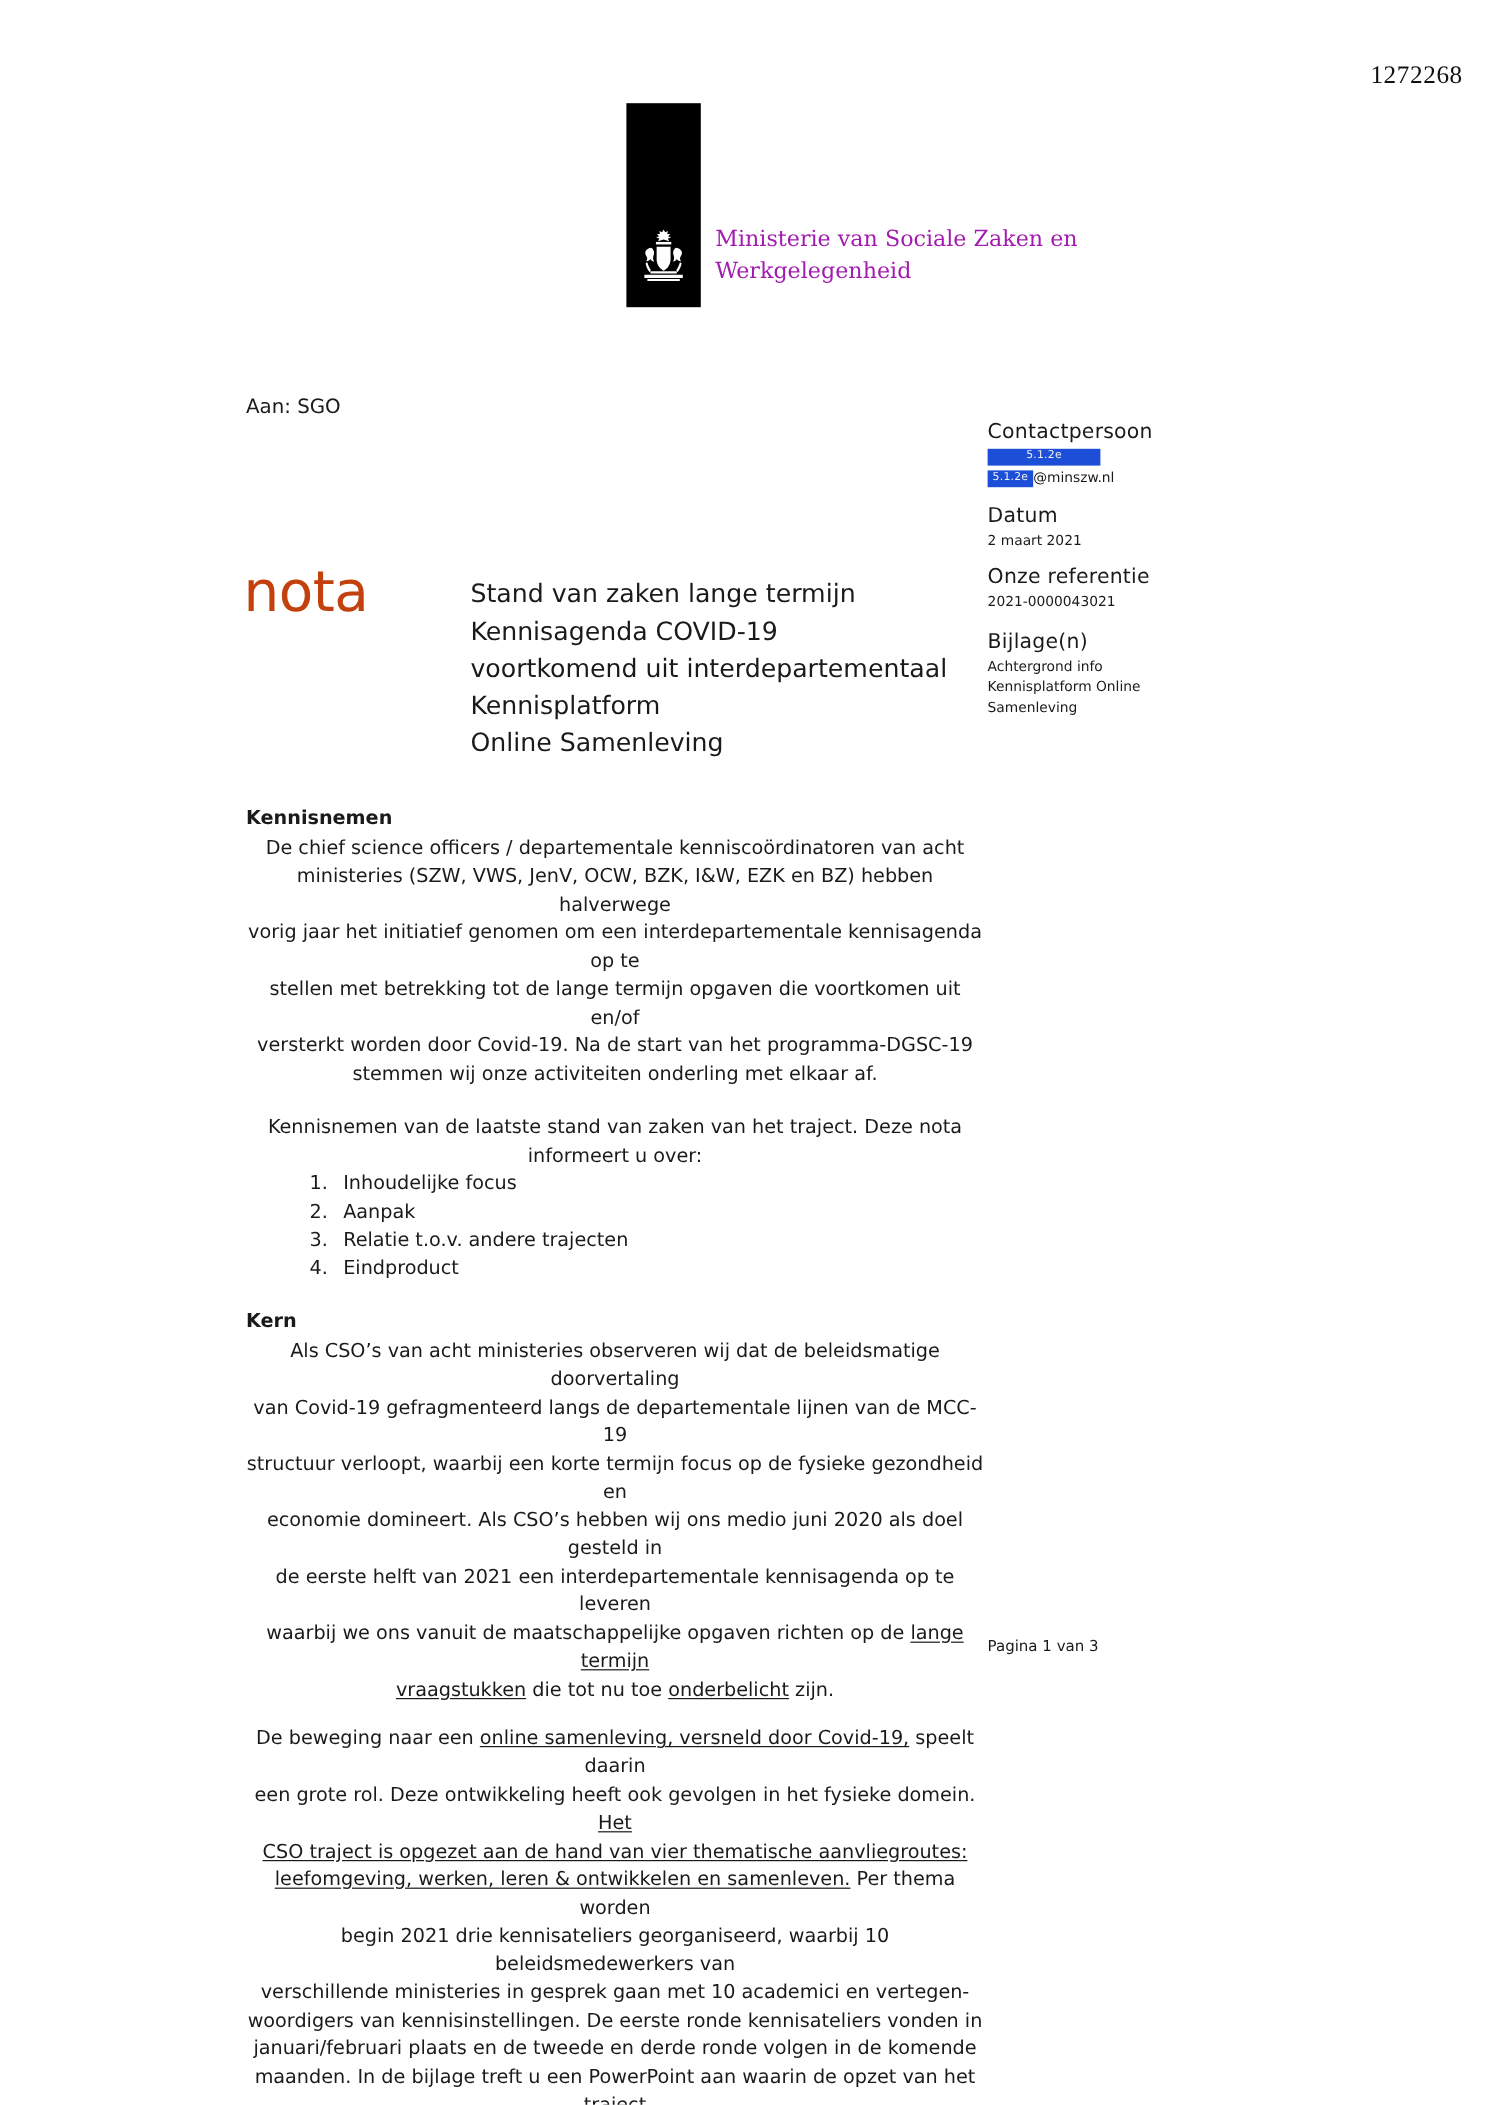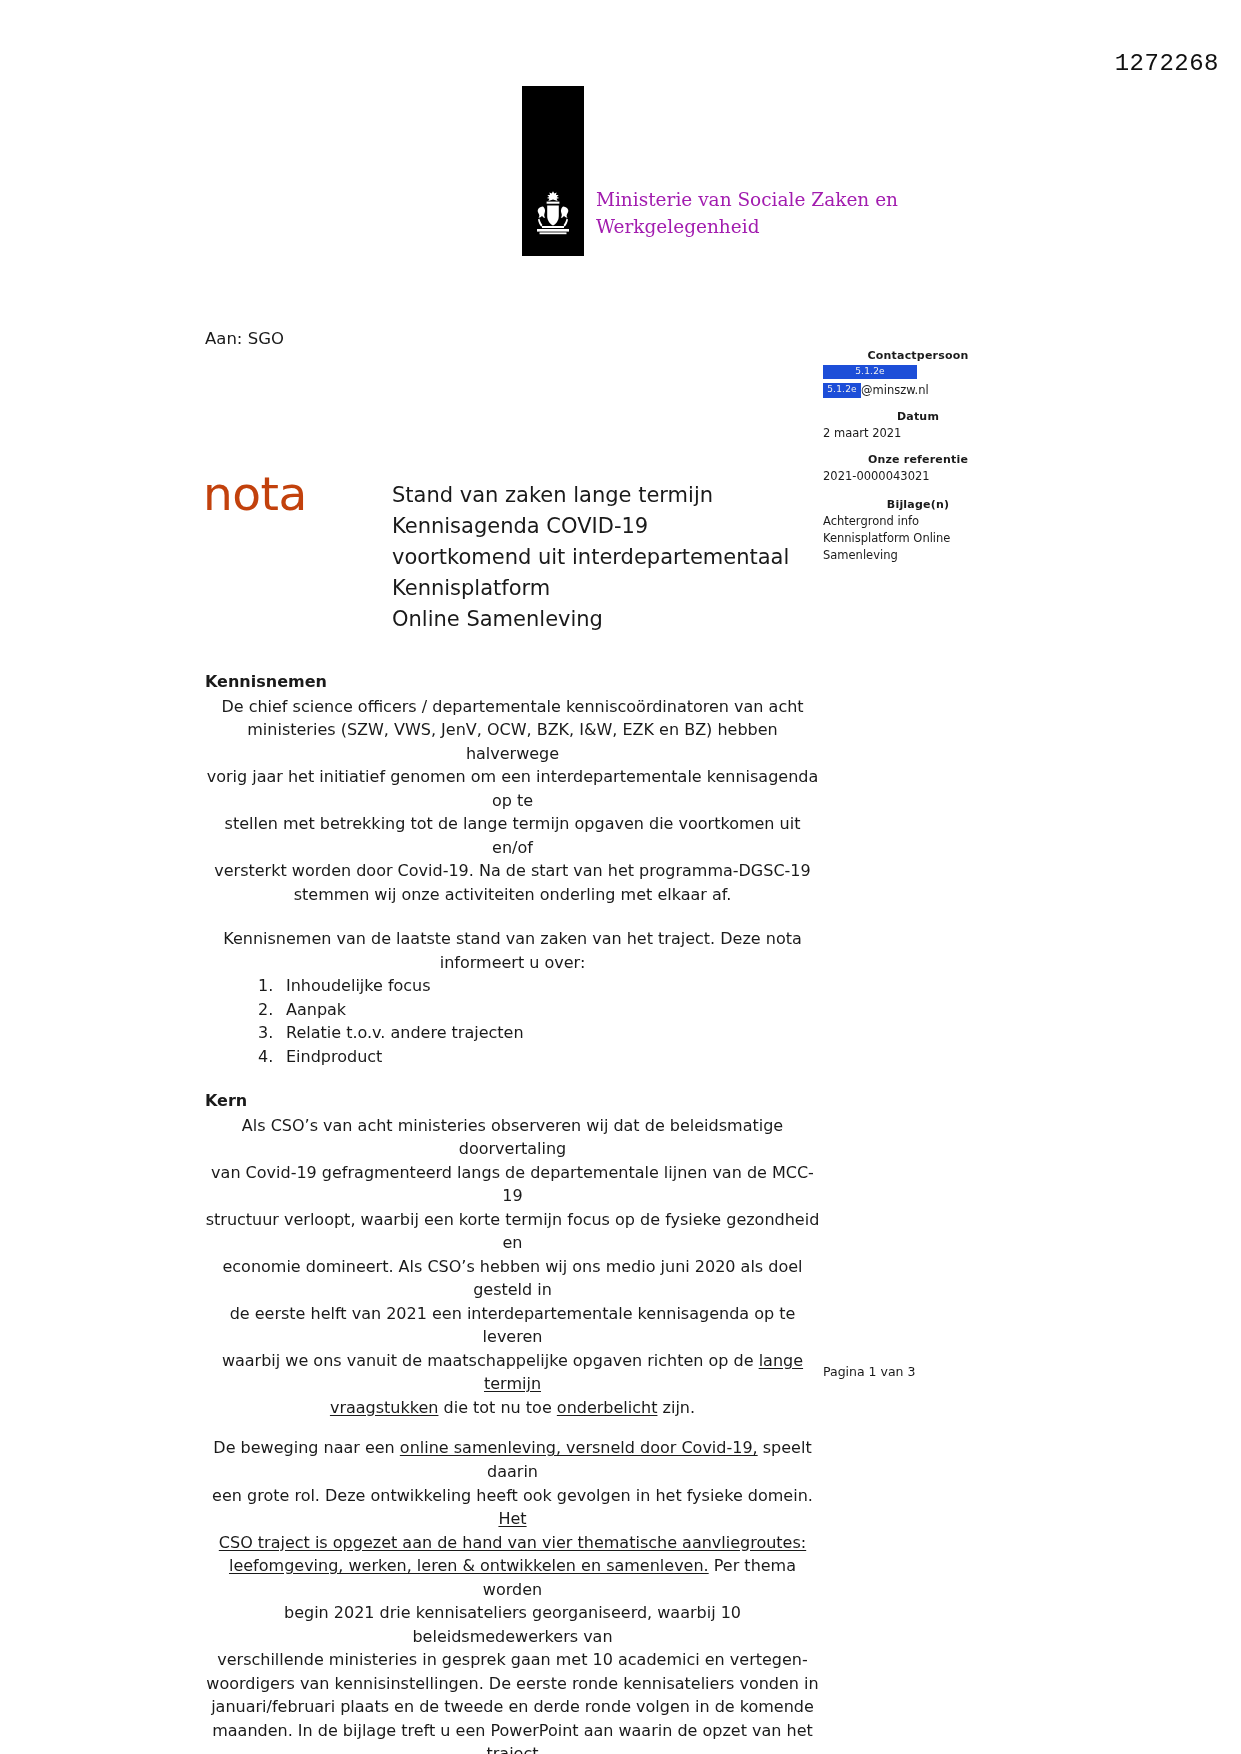--- a/index.html
+++ b/index.html
@@ -11,24 +11,24 @@
     color: #1a1a1a;
     position: relative;
     overflow: hidden;
   }
   .page { position: relative; width: 1241px; height: 1754px; background: #fff; }
 
   
   .doc-number {
     position: absolute;
     top: 50px; right: 22px;
-    font-size: 24px;
+    font-size: 21px;
     letter-spacing: 0.5px;
     color: #111;
-    font-family: Liberation Mono, monospace;
+    font-family: Liberation Serif, serif;
   }
 
   
   .logo-wrap { position: absolute; top: 86px; left: 522px; display: flex; align-items: flex-end; }
   .logo-block {
     width: 62px; height: 170px;
     background: #000;
     position: relative;
   }
   .crest { position: absolute; bottom: 12px; left: 50%; transform: translateX(-50%); }
@@ -53,21 +53,21 @@
   
   .meta {
     position: absolute;
     top: 348px; left: 823px;
     width: 190px;
     font-size: 11.5px;
     line-height: 1.42;
     color: #1a1a1a;
   }
   .meta-group { margin-bottom: 11px; }
-  .meta-label { font-weight: bold; font-size: 11px; letter-spacing: 0.2px; text-align: center; }
+  .meta-label { font-weight: normal; font-size: 17px; letter-spacing: 0.2px; }
   .meta-value { font-size: 11.5px; }
   .meta-value.multiline { white-space: pre-line; line-height: 1.5; }
   .redact {
     display: inline-block;
     background: #1d4ed8;
     color: #f0f0f0;
     font-size: 9px;
     padding: 1px 4px 2px 4px;
     line-height: 1.25;
     letter-spacing: 0.2px;

